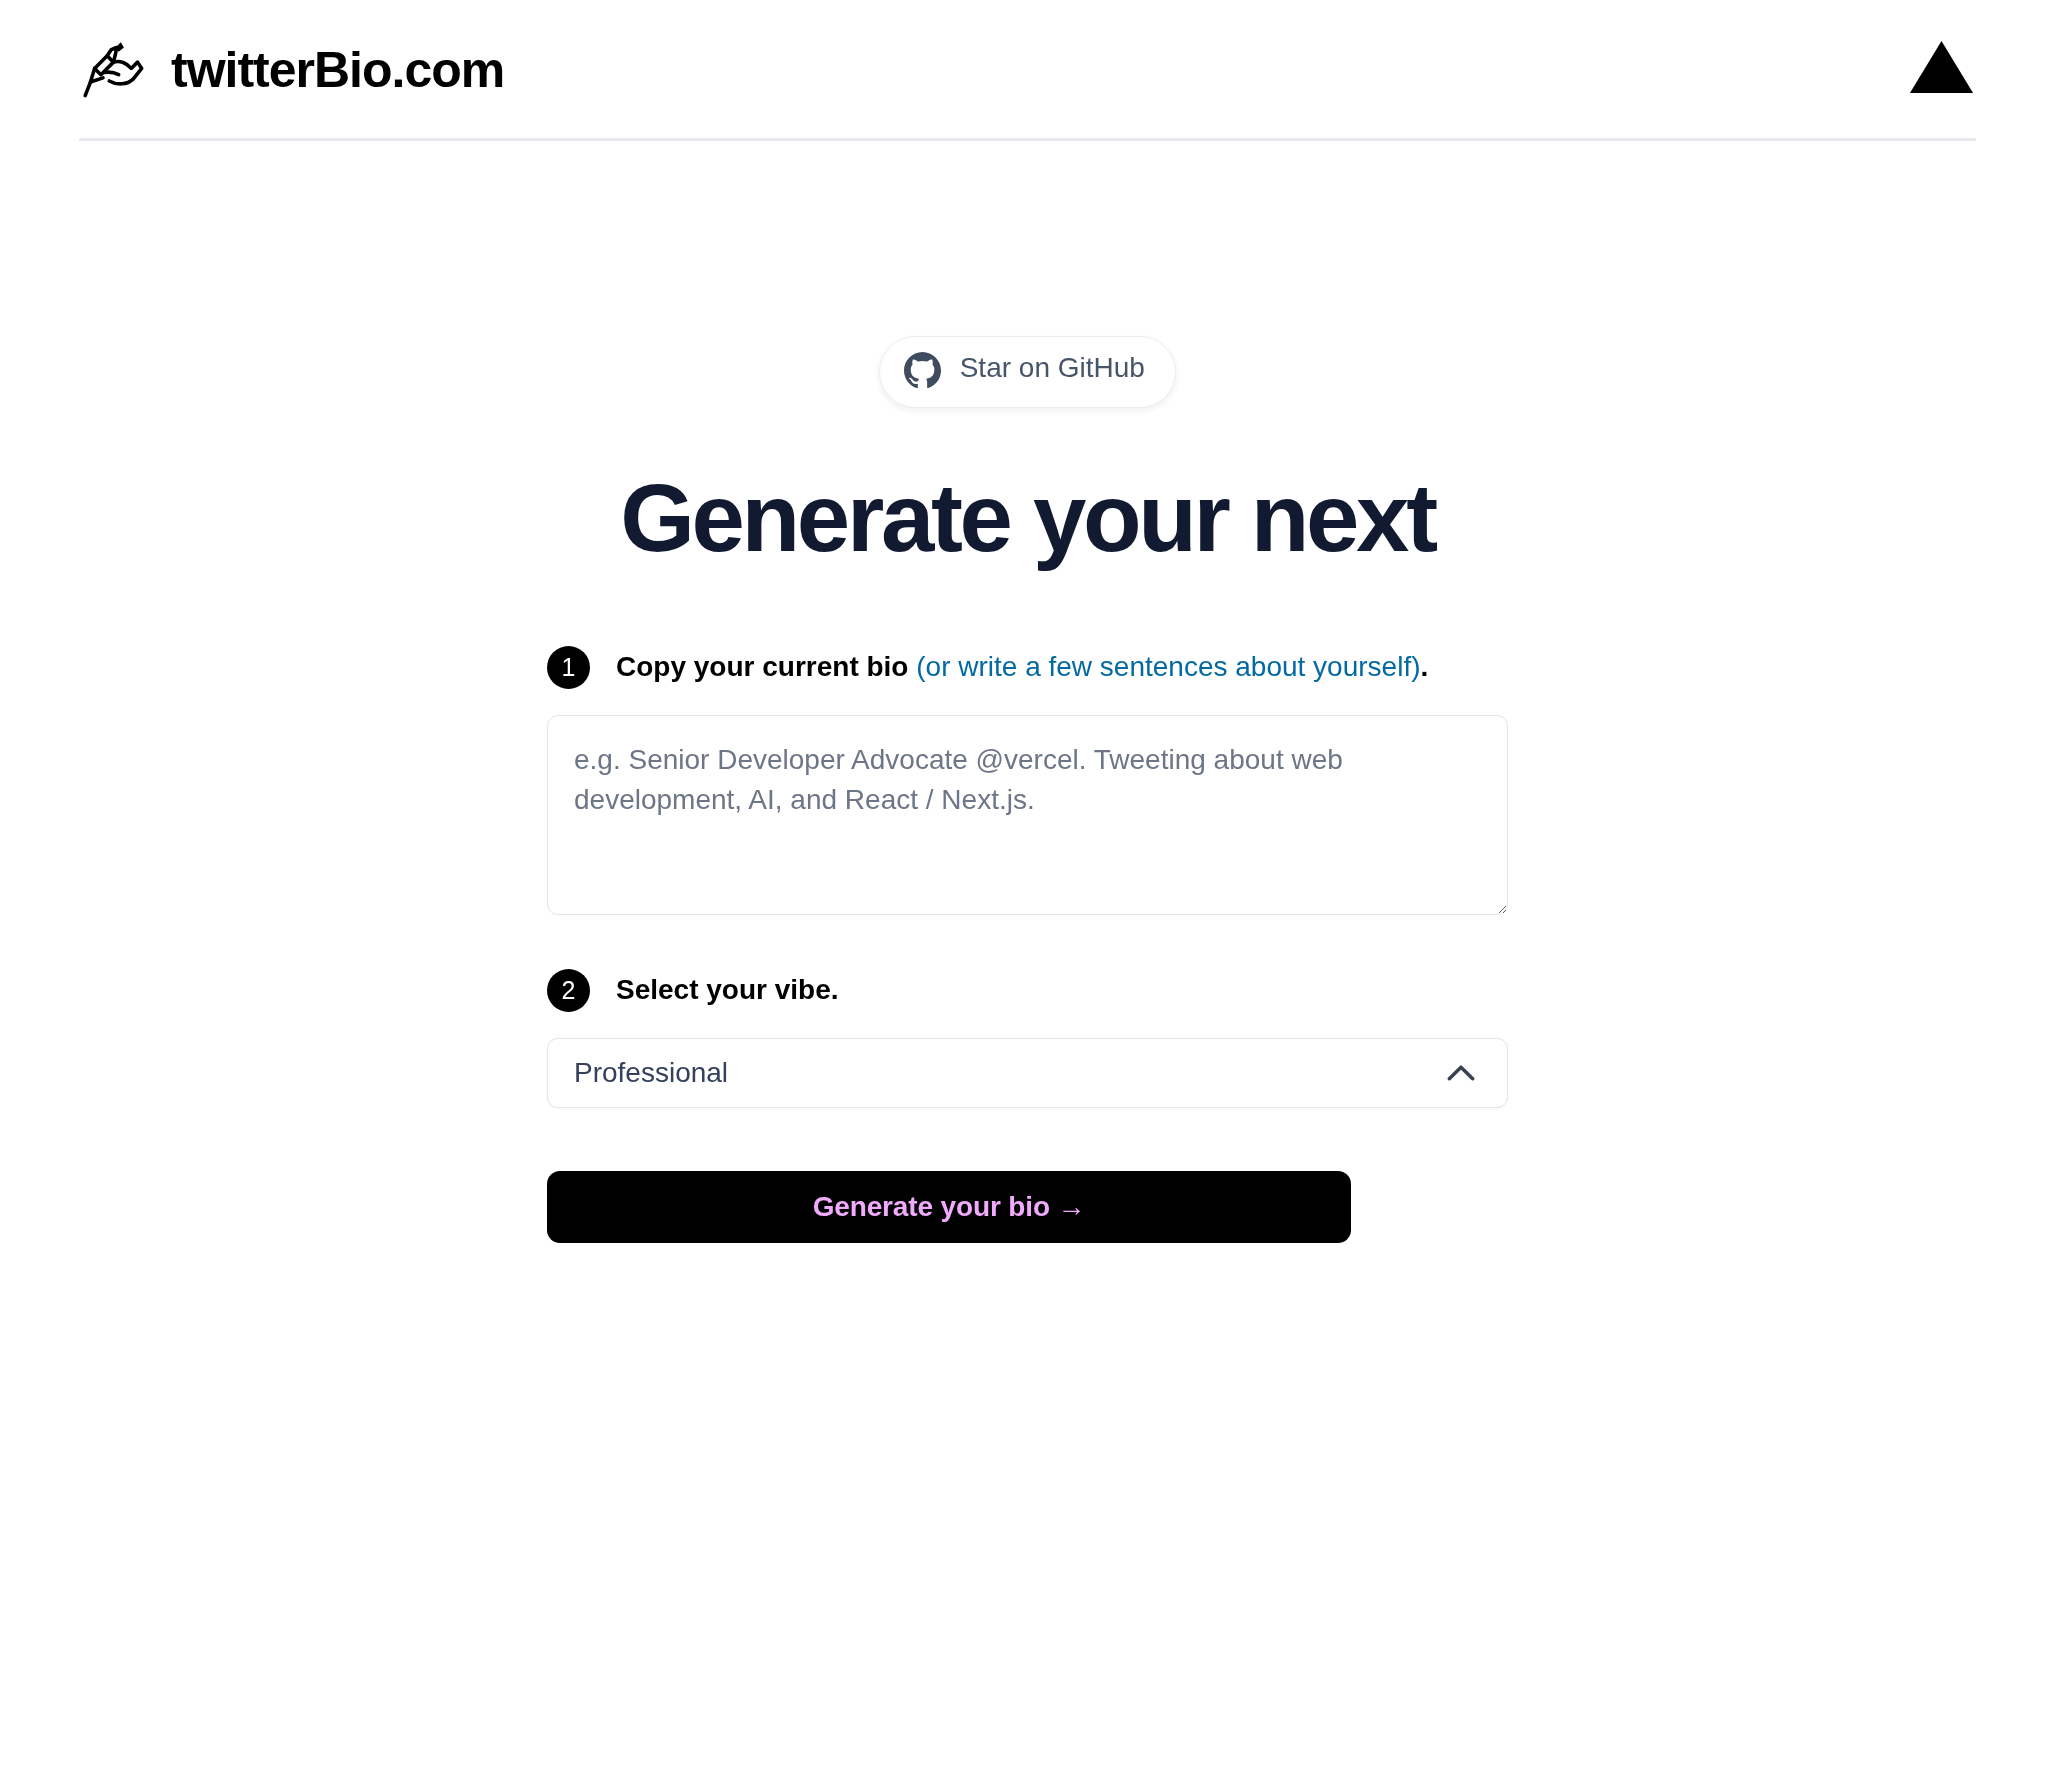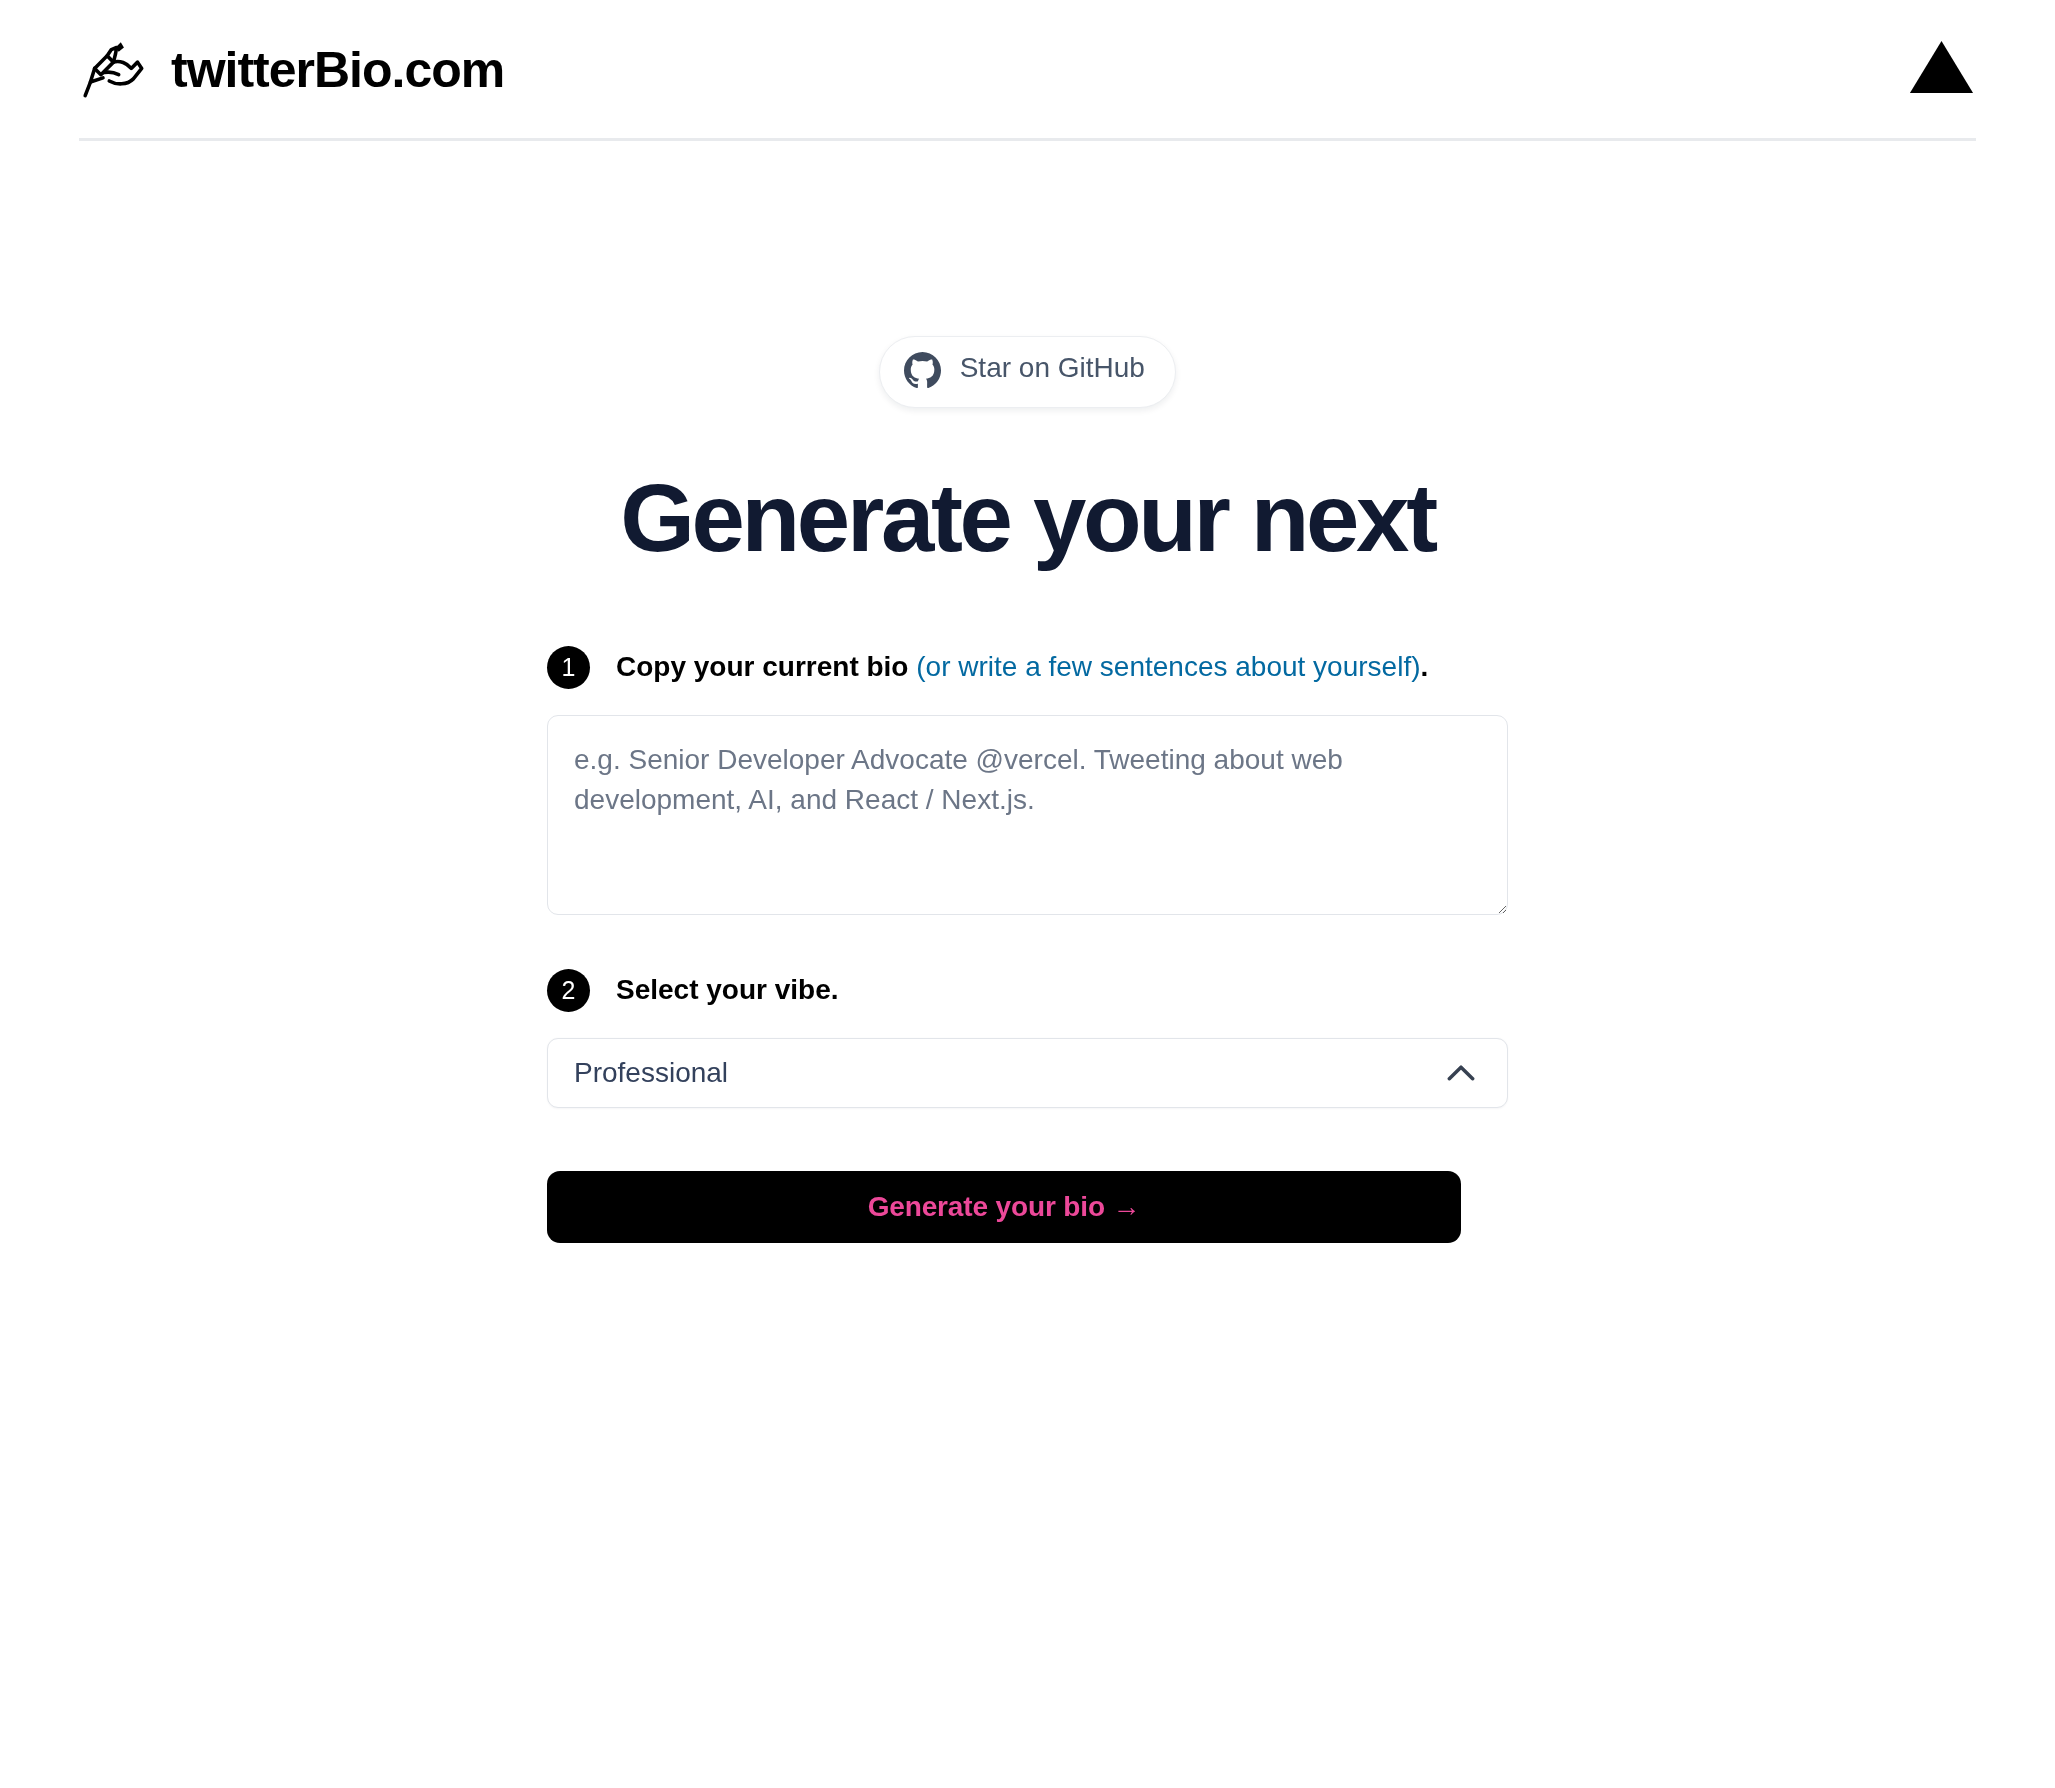--- a/index.html
+++ b/index.html
@@ -177,24 +177,24 @@
     right: 32px;
     top: 50%;
     transform: translateY(-50%);
     display: flex;
     align-items: center;
     justify-content: center;
   }
 
   .generate-btn {
     margin-top: 63px;
-    width: 914px;
+    width: 804px;
     height: 72px;
     background: #000000;
-    color: #ec4899;
+    color: #f0abfc;
     border: none;
     border-radius: 13px;
     font-family: "Liberation Sans", sans-serif;
     font-size: 28px;
     font-weight: 700;
     cursor: pointer;
     display: flex;
     align-items: center;
     justify-content: center;
     letter-spacing: -0.005em;

